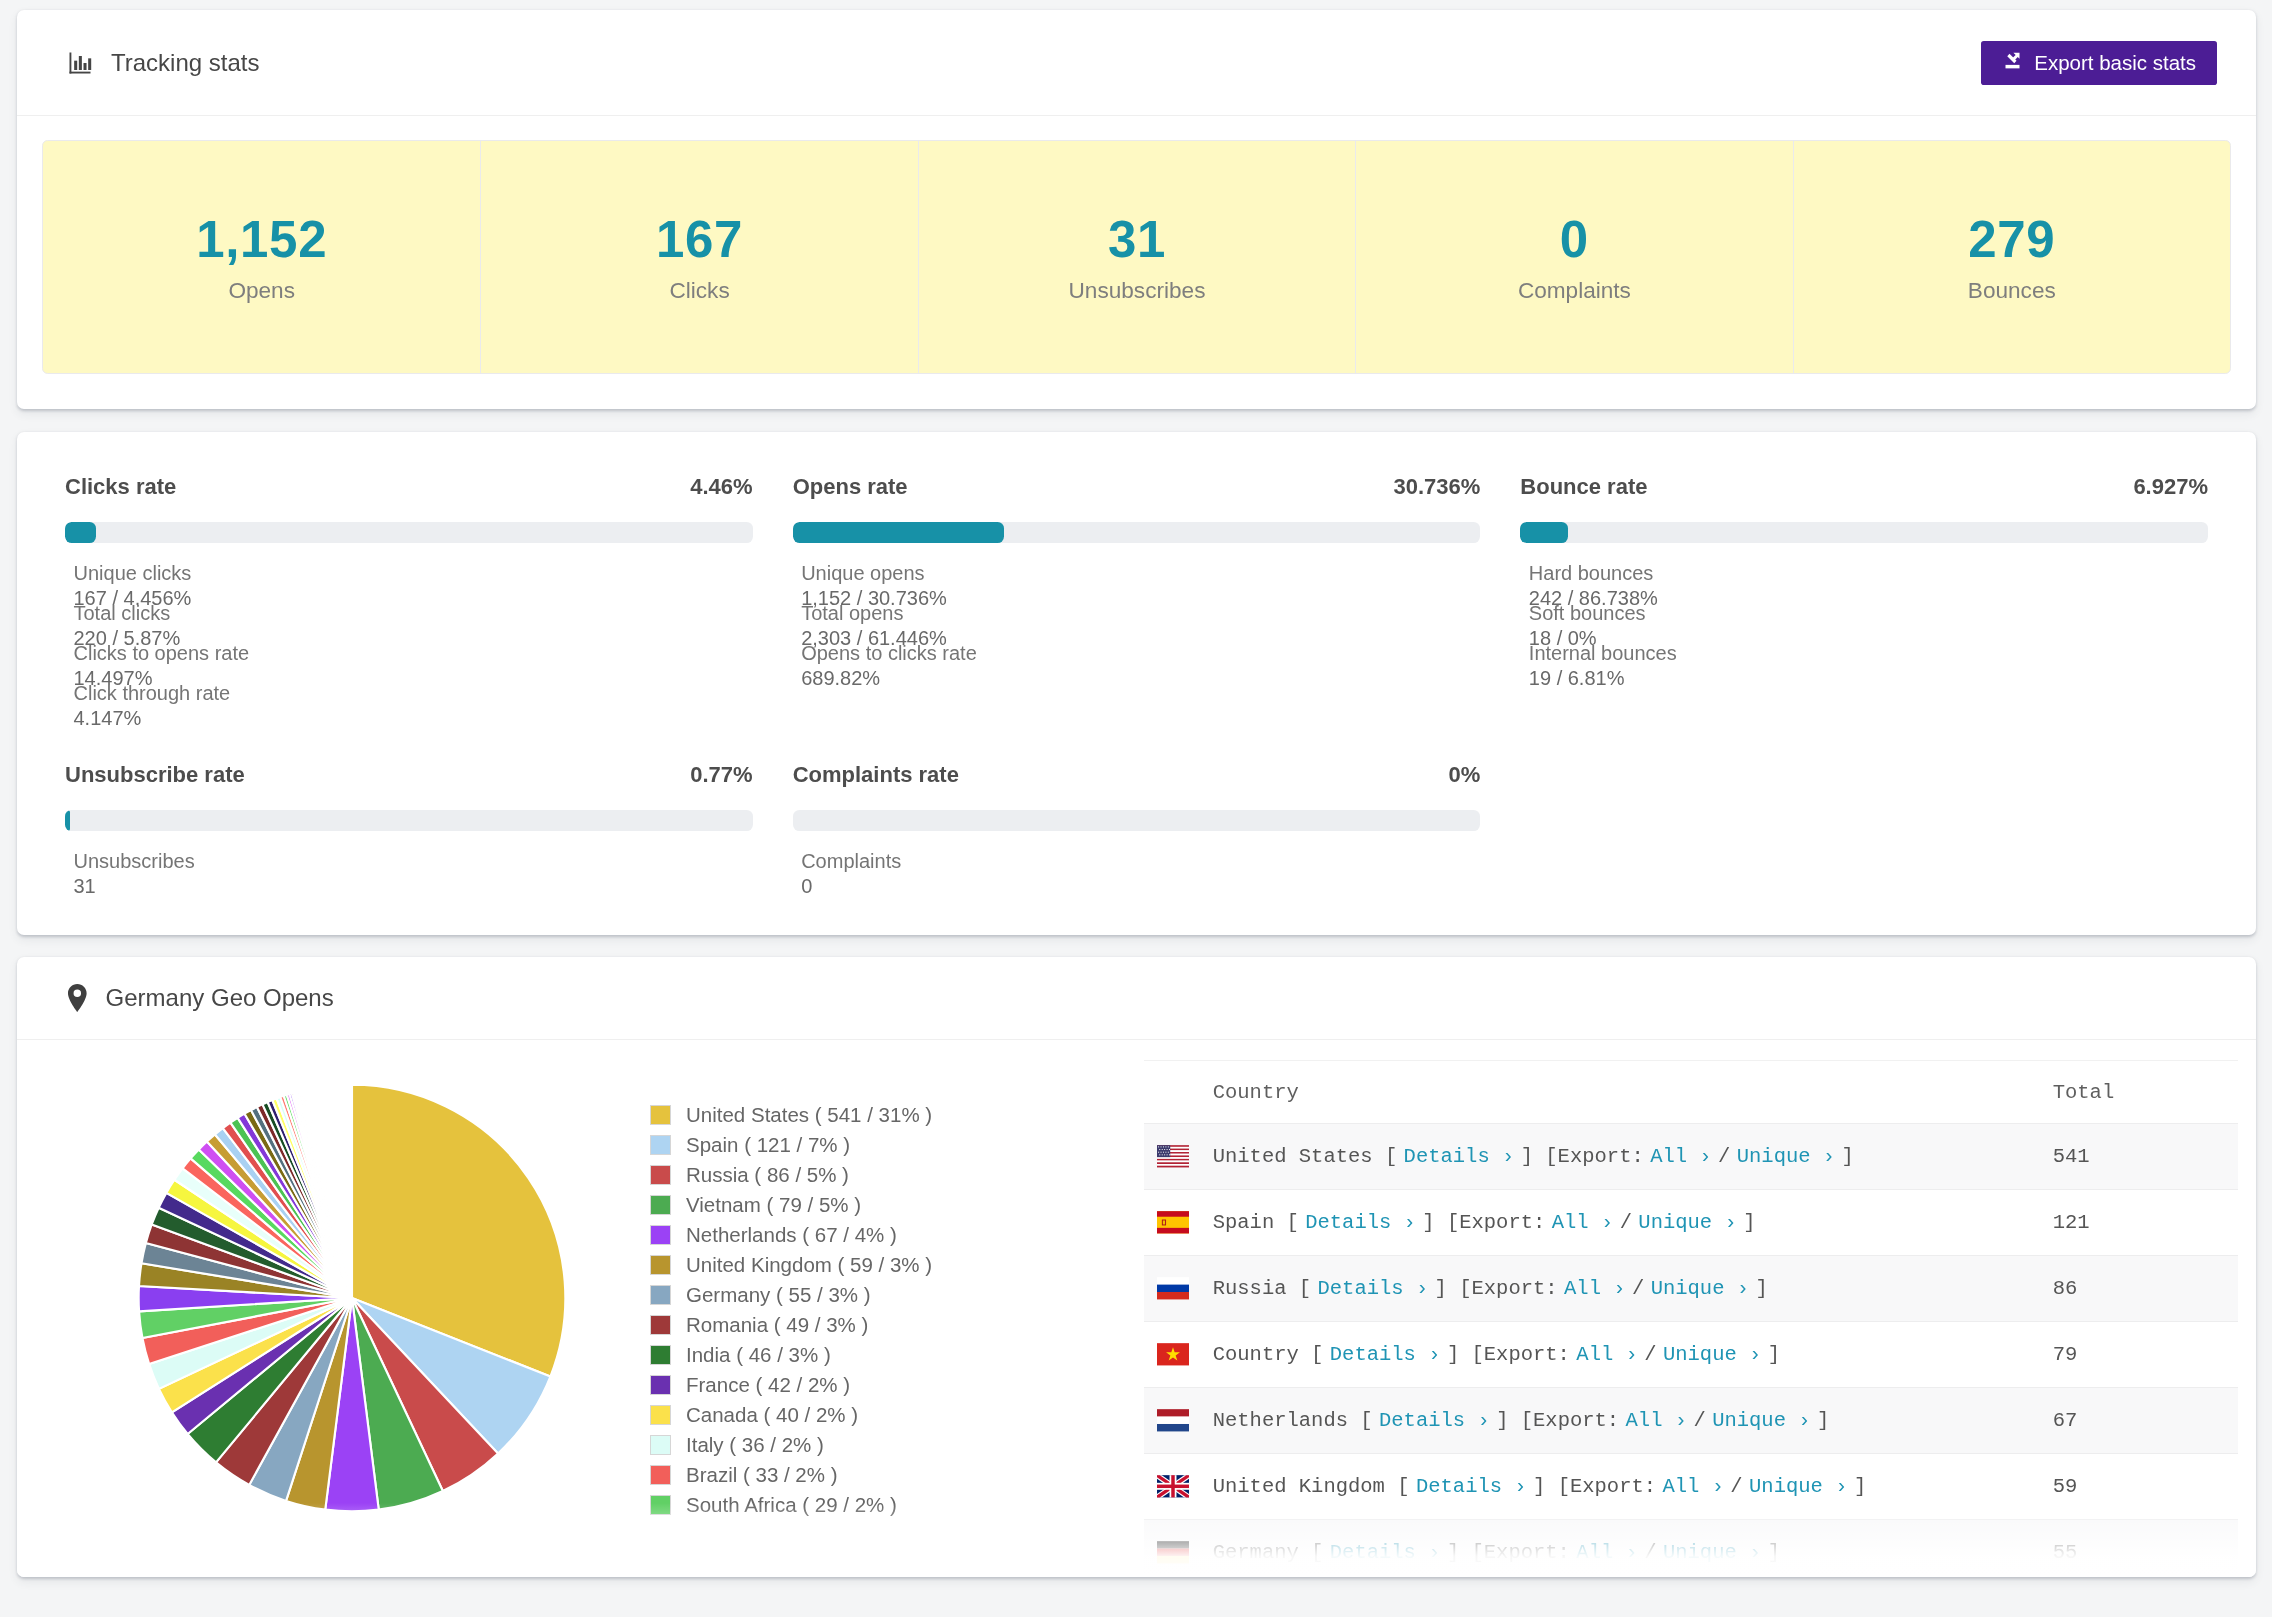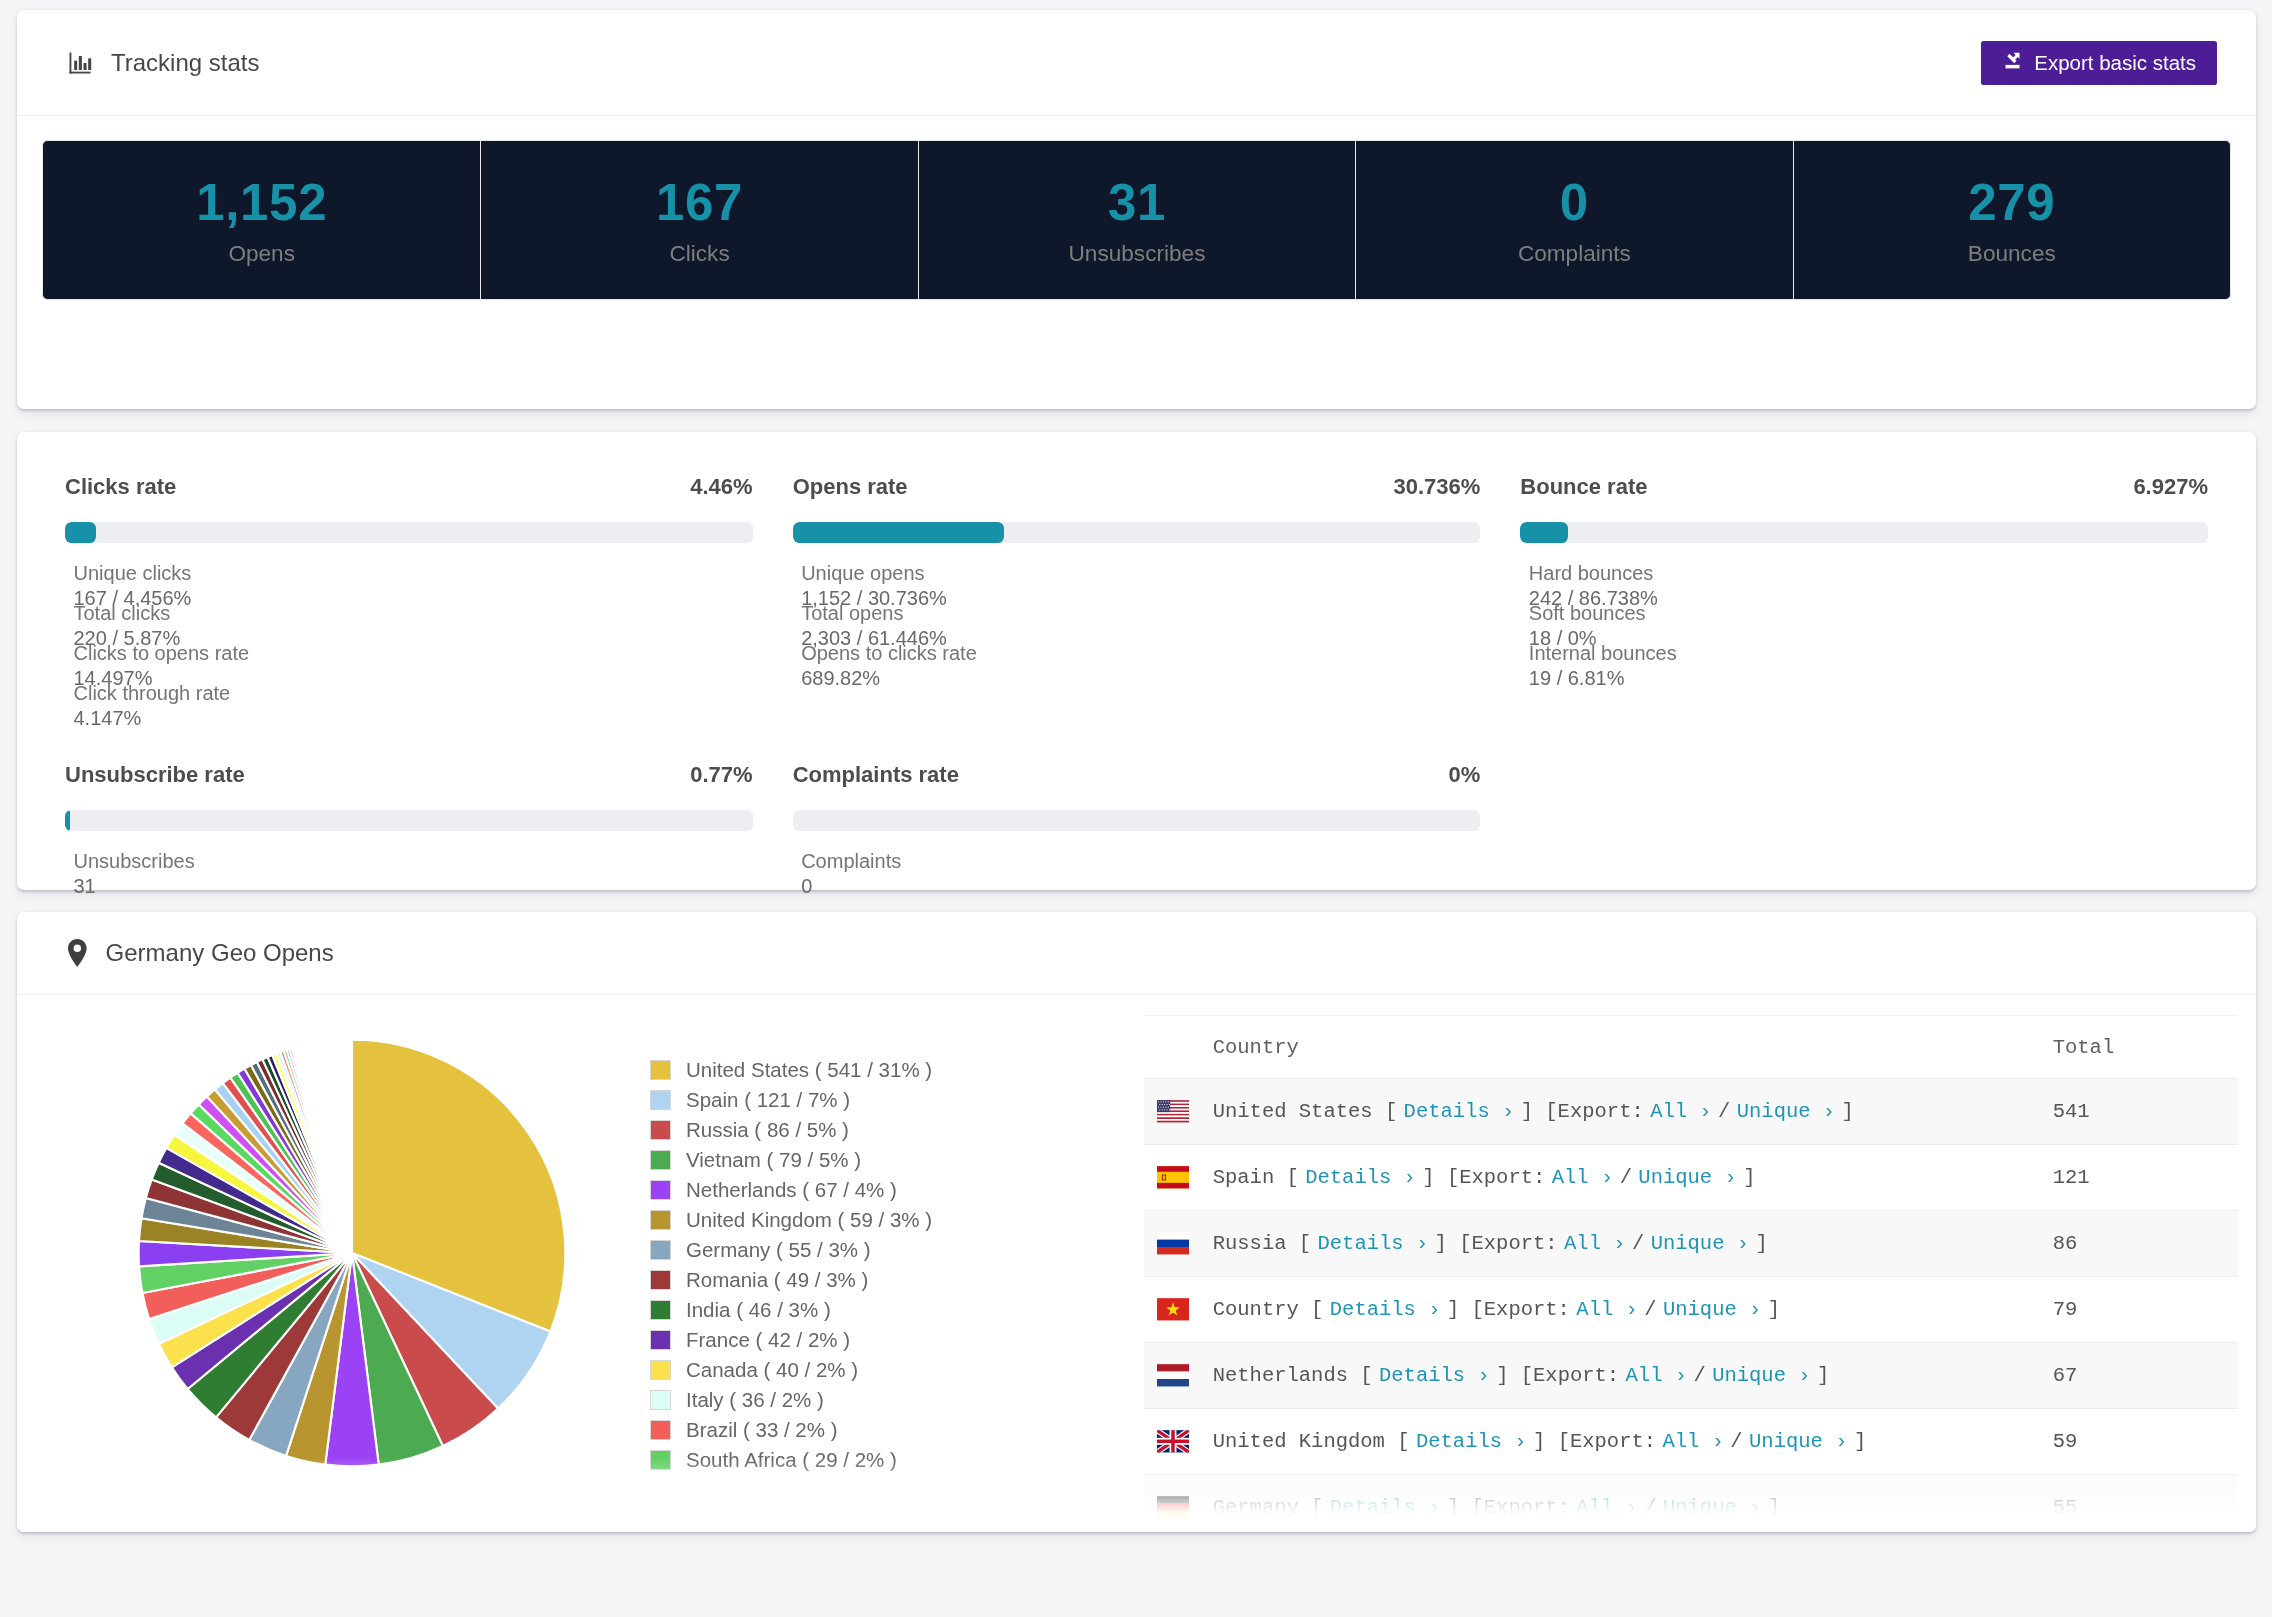--- a/index.html
+++ b/index.html
@@ -1,36 +1,36 @@
 <!DOCTYPE html>
 <html style="font-size:11.3px"><head>
 <meta charset="utf-8">
 <style>
   * { box-sizing: border-box; margin: 0; padding: 0; }
   html,body { width:2273px; height:1618px; overflow:hidden;
     background:#f4f5f6; font-family:"Liberation Sans", sans-serif; color:#555; }
   .card { position:relative; margin:0 17px; background:#fff; border-radius:7px;
     box-shadow:0 1.4px 2.8px rgba(50,60,80,.22), 0 4.2px 10px rgba(50,60,80,.08); }
   .card1 { margin-top:10px; height:399px; }
-  .card2 { margin-top:22.6px; }
+  .card2 { margin-top:22.6px; padding-bottom:45px; }
   .card3 { margin-top:22.6px; height:620px; overflow:hidden; }
 
   .card-header { display:flex; align-items:center; height:106px; padding:0 39px 0 49px;
     border-bottom:1.4px solid #efefef; }
   .card3 .card-header { height:83px; }
   .card-title { display:flex; align-items:center; gap:17px; font-size:24px; color:#474747; }
   .card-title svg { display:block; }
 
   .export-btn { margin-left:auto; display:flex; align-items:center; gap:11.3px;
     background:#4c1d95; color:#fff; border:none; border-radius:2.8px;
     height:44px; padding:0 21px; font-size:20.5px; font-family:inherit; cursor:pointer; }
 
   
   .summary { display:grid; grid-template-columns:repeat(5,1fr); margin:24px 25px 0;
-    height:160px; border:1.4px solid #eaeaec; border-radius:5.6px; background:#0f172a; }
+    height:234px; border:1.4px solid #eaeaec; border-radius:5.6px; background:#fef9c3; }
   .summary-cell { display:flex; flex-direction:column; align-items:center; justify-content:center;
     border-left:1.4px solid #eaeaec; }
   .summary-cell:first-child { border-left:none; }
   .summary-value { font-size:51px; font-weight:bold; color:#1791a7; letter-spacing:0.7px; }
   .summary-label { font-size:22.6px; color:#7e7e7e; margin-top:8.5px; }
 
   
   .rates { display:grid; grid-template-columns:repeat(3,1fr); column-gap:40px; row-gap:40px;
     padding:42px 48px 0; }
   .rate-title-row { display:flex; justify-content:space-between; align-items:baseline;

